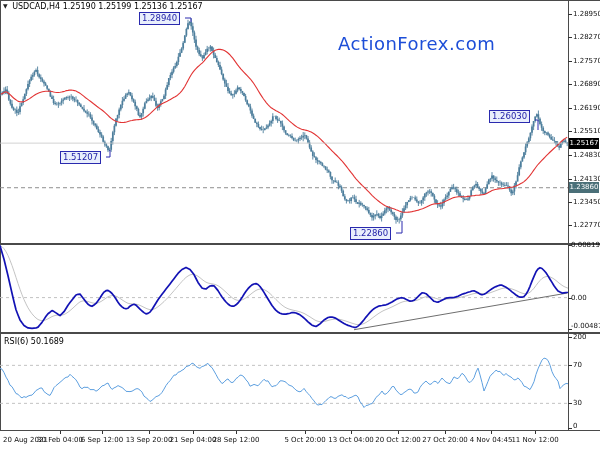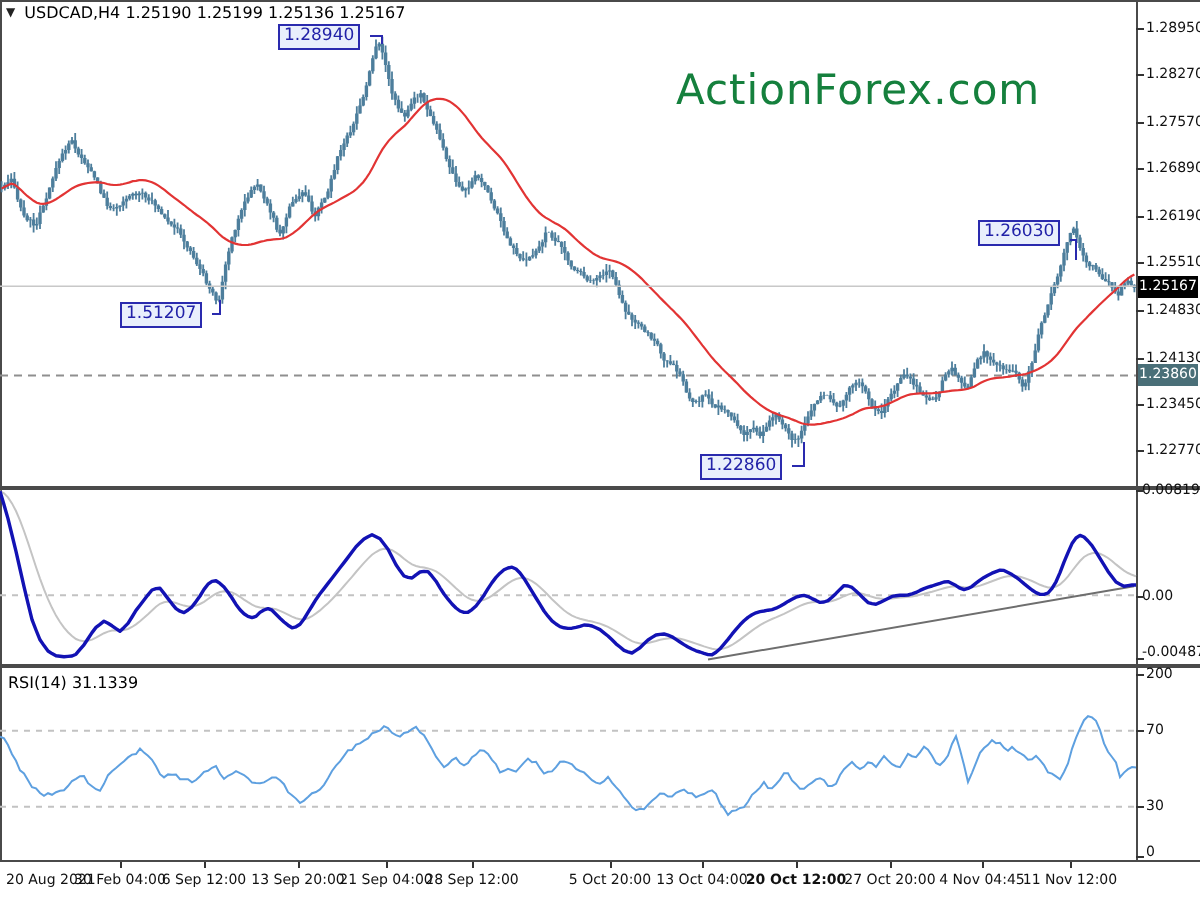--- a/index.html
+++ b/index.html
@@ -8,22 +8,22 @@
   svg{position:absolute;left:0;overflow:visible;}
   .sep{position:absolute;background:#4a4a4a;}
   .axis-label{position:absolute;font-size:7px;color:#111;white-space:nowrap;line-height:8px;}
   .tickmark{position:absolute;width:4px;height:1px;background:#333;}
   .timetick{position:absolute;width:1px;height:3px;background:#333;top:431px;}
   .time-label{position:absolute;top:436px;font-size:7px;color:#111;white-space:nowrap;}
   .price-box{position:absolute;left:569px;width:30px;height:11px;color:#fff;font-size:7px;
     line-height:11px;text-align:center;z-index:4;}
   .swing-box{position:absolute;height:11px;font-size:8.5px;line-height:11px;padding:0 2px;
     background:#e9effc;border:1px solid #2a2aae;color:#2222a8;z-index:5;white-space:nowrap;}
-  #watermark{position:absolute;left:338px;top:33px;font-size:21px;letter-spacing:.5px;
-    color:#15803d;z-index:0;}
+  #watermark{position:absolute;left:338px;top:33px;font-size:18px;letter-spacing:.5px;
+    color:#1d4ed8;z-index:0;}
   #header{position:absolute;left:3px;top:2px;font-size:8px;color:#000;z-index:5;white-space:nowrap;}
   #header .tri{font-size:6px;vertical-align:1px;margin-right:2px;color:#222;}
   .ind-label{position:absolute;left:4px;font-size:8px;color:#000;z-index:5;white-space:nowrap;}
 </style>
 </head>
 <body>
 
 <div id="chart-root">
 
   <div id="watermark">ActionForex.com</div>
@@ -53,21 +53,21 @@
 
   <div id="header">
     <span class="tri">▼</span>
     <span>USDCAD,H4</span>
     <span>1.25190</span>
     <span>1.25199</span>
     <span>1.25136</span>
     <span>1.25167</span>
   </div>
 
-  <div class="ind-label" style="top:337px">RSI(14) 31.1339</div>
+  <div class="ind-label" style="top:337px">RSI(6) 50.1689</div>
 
   <div class="sep" style="left:0;top:0;width:600px;height:1px"></div>
   <div class="sep" style="left:0;top:0;width:1px;height:431px"></div>
   <div class="sep" style="left:568px;top:0;width:1px;height:431px"></div>
   <div class="sep" style="left:0;top:243px;width:600px;height:2px"></div>
   <div class="sep" style="left:0;top:332px;width:600px;height:2px"></div>
   <div class="sep" style="left:0;top:430px;width:600px;height:1px"></div>
 
   <div id="overlay">
       <div class="swing-box" style="left: 139px; top: 12px;">1.28940</div>
@@ -118,21 +118,21 @@
       <div class="time-label" style="left: 149px; transform: translateX(-50%);">13 Sep 20:00</div>
       <div class="timetick" style="left: 149px;"></div>
       <div class="time-label" style="left: 193px; transform: translateX(-50%);">21 Sep 04:00</div>
       <div class="timetick" style="left: 193px;"></div>
       <div class="time-label" style="left: 236px; transform: translateX(-50%);">28 Sep 12:00</div>
       <div class="timetick" style="left: 236px;"></div>
       <div class="time-label" style="left: 305px; transform: translateX(-50%);">5 Oct 20:00</div>
       <div class="timetick" style="left: 305px;"></div>
       <div class="time-label" style="left: 351px; transform: translateX(-50%);">13 Oct 04:00</div>
       <div class="timetick" style="left: 351px;"></div>
-      <div class="time-label" style="left: 398px; transform: translateX(-50%); font-weight: bold;">20 Oct 12:00</div>
+      <div class="time-label" style="left: 398px; transform: translateX(-50%);">20 Oct 12:00</div>
       <div class="timetick" style="left: 398px;"></div>
       <div class="time-label" style="left: 445px; transform: translateX(-50%);">27 Oct 20:00</div>
       <div class="timetick" style="left: 445px;"></div>
       <div class="time-label" style="left: 491px; transform: translateX(-50%);">4 Nov 04:45</div>
       <div class="timetick" style="left: 491px;"></div>
       <div class="time-label" style="left: 535px; transform: translateX(-50%);">11 Nov 12:00</div>
       <div class="timetick" style="left: 535px;"></div>
     </div>
 </div>
 

